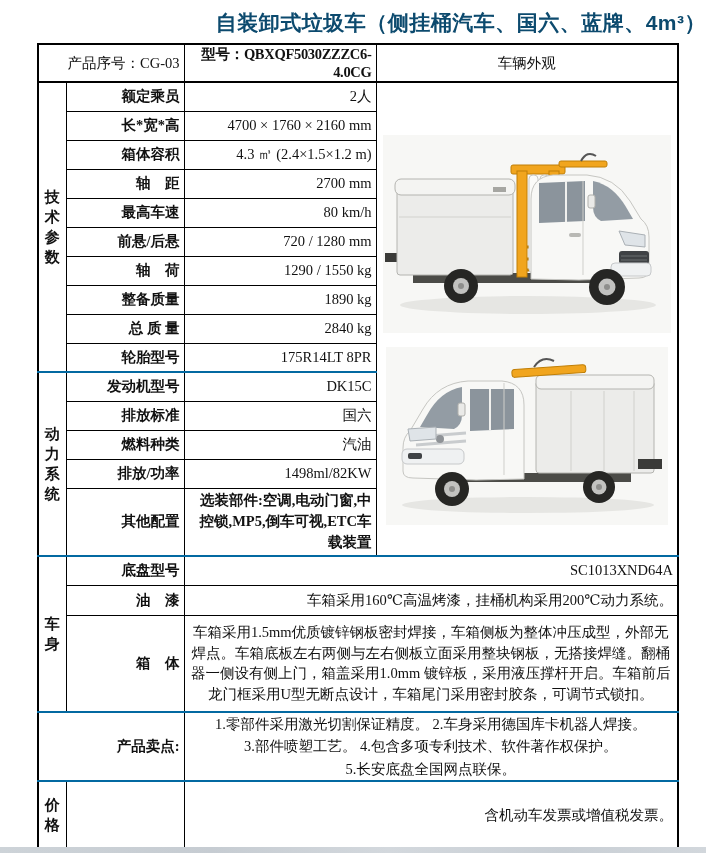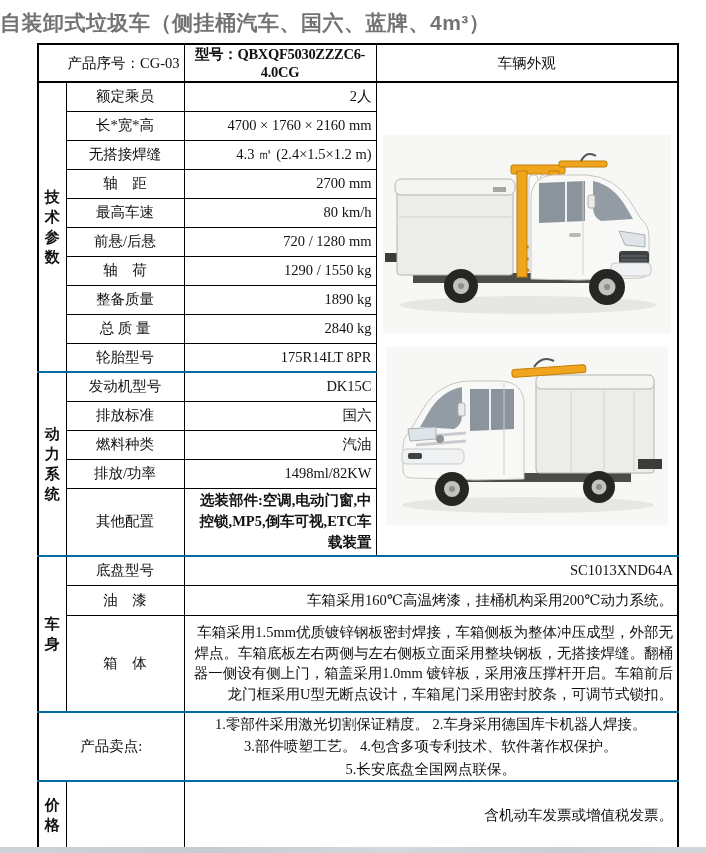--- a/index.html
+++ b/index.html
@@ -1,48 +1,48 @@
 <!DOCTYPE html>
 <html><head>
 <meta charset="utf-8">
 <style>
   html,body{margin:0;padding:0;}
   body{
     width:706px;height:853px;background:#ffffff;position:relative;
     font-family:"Liberation Serif","DejaVu Serif",serif;color:#111;
   }
   .doc-title{
-    padding-top:9px;height:34px;text-align:left;
+    padding-top:9px;height:34px;text-align:right;
     font-family:"Liberation Sans","DejaVu Sans",sans-serif;
-    font-size:21px;font-weight:bold;color:#737373;letter-spacing:0.5px;
+    font-size:21px;font-weight:bold;color:#0c4a6e;letter-spacing:0.5px;
   }
   table.spec{
     border-collapse:collapse;border:2px solid #000;table-layout:fixed;
     margin-left:37px;width:640px;
   }
   table.spec td{
     border:1px solid #000;overflow:hidden;padding:0 4px;
     font-size:14.5px;vertical-align:middle;
   }
   tr.header-row td{border-bottom:2px solid #000;}
   tr.thick td{border-top:2px solid #0369a1;}
   .h32{height:32px}.h29{height:29px}.h68{height:68px}.h30{height:30px}
   .h97{height:97px}.h67{height:67px}
   td.cell-product{font-weight:normal;text-align:right;font-size:15px;}
-  td.cell-model{font-weight:bold;text-align:center;font-size:13.5px;letter-spacing:-0.3px;padding-left:5px;margin-left:43px;}
+  td.cell-model{font-weight:bold;text-align:right;font-size:13.5px;letter-spacing:-0.3px;padding-left:5px;margin-left:43px;}
   td.cell-appearance{text-align:center;font-size:15px;}
   td.group-cell{text-align:center;padding:0;}
   .vtext{
     width:17px;margin:5px auto;word-break:break-all;text-align:center;
     font-weight:bold;font-size:15px;line-height:1.35;
   }
-  td.lbl{text-align:center;font-weight:normal;}
+  td.lbl{text-align:right;font-weight:bold;}
   td.val{text-align:right;padding-left:6px;}
   td.val-multi{line-height:1.45;padding:3px 6px;font-size:14px;font-weight:bold;}
-  td.box-body-val{line-height:1.42;padding:4px 6px;font-size:13.8px;text-align:right;}
+  td.box-body-val{line-height:1.42;padding:4px 6px;font-size:13.8px;text-align:center;}
   td.sell-val{line-height:1.55;padding:4px 6px;font-size:13.8px;text-align:center;}
   td.img-cell{vertical-align:top;padding:0;background:#ffffff;}
   .img-stack{display:flex;flex-direction:column;align-items:center;padding-top:22px;gap:14px;}
   .photo-frame{display:block;}
   .bottom-strip{
     position:absolute;left:0;top:847px;width:706px;height:6px;
     background:linear-gradient(90deg,#cdd3d8 0%,#c6ccd2 30%,#d3d8dd 55%,#c9cfd5 80%,#d2d7dc 100%);
   }
 </style>
 </head>
@@ -145,21 +145,21 @@
               <circle cx="213" cy="140" r="3" fill="#8e8e8c"></circle>
         </svg>
       </div>
     </td>
   </tr>
   <tr class="h29">
         <td class="lbl">长*宽*高</td>
         <td class="val">4700 × 1760 × 2160 mm</td>
       </tr>
   <tr class="h29">
-        <td class="lbl">无搭接焊缝</td>
+        <td class="lbl">箱体容积</td>
         <td class="val">4.3 ㎥ (2.4×1.5×1.2 m)</td>
       </tr>
   <tr class="h29">
         <td class="lbl">轴　距</td>
         <td class="val">2700 mm</td>
       </tr>
   <tr class="h29">
         <td class="lbl">最高车速</td>
         <td class="val">80 km/h</td>
       </tr>

